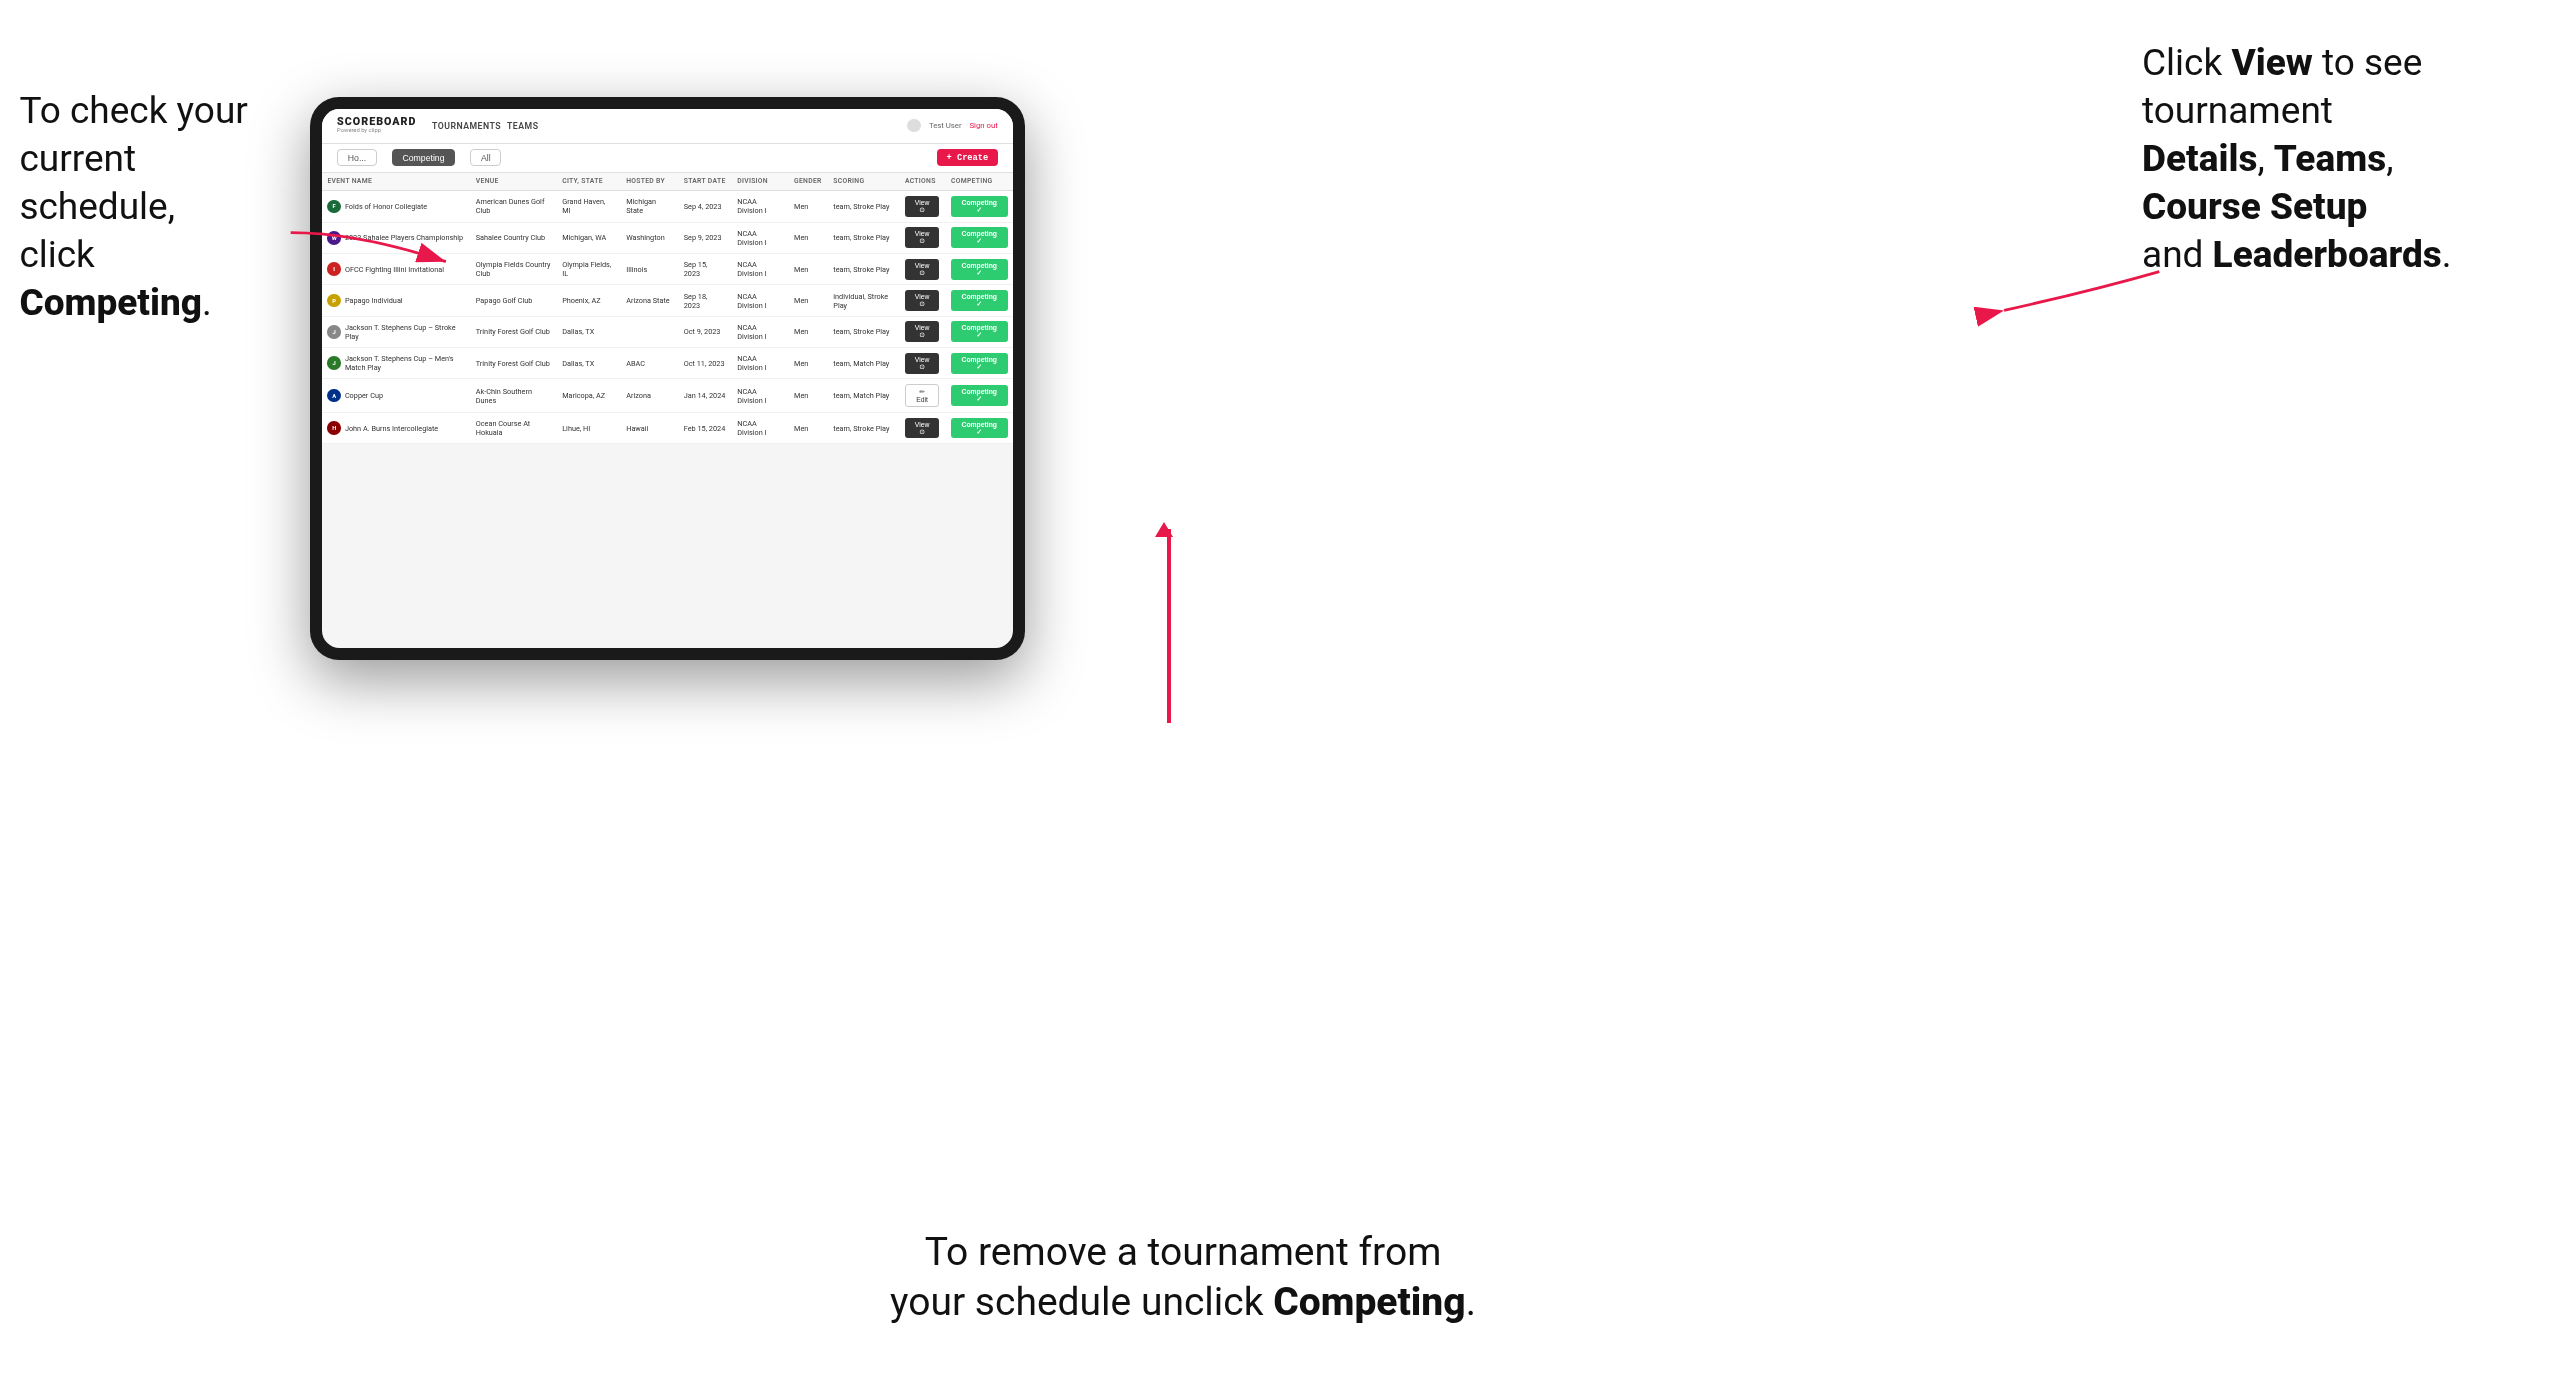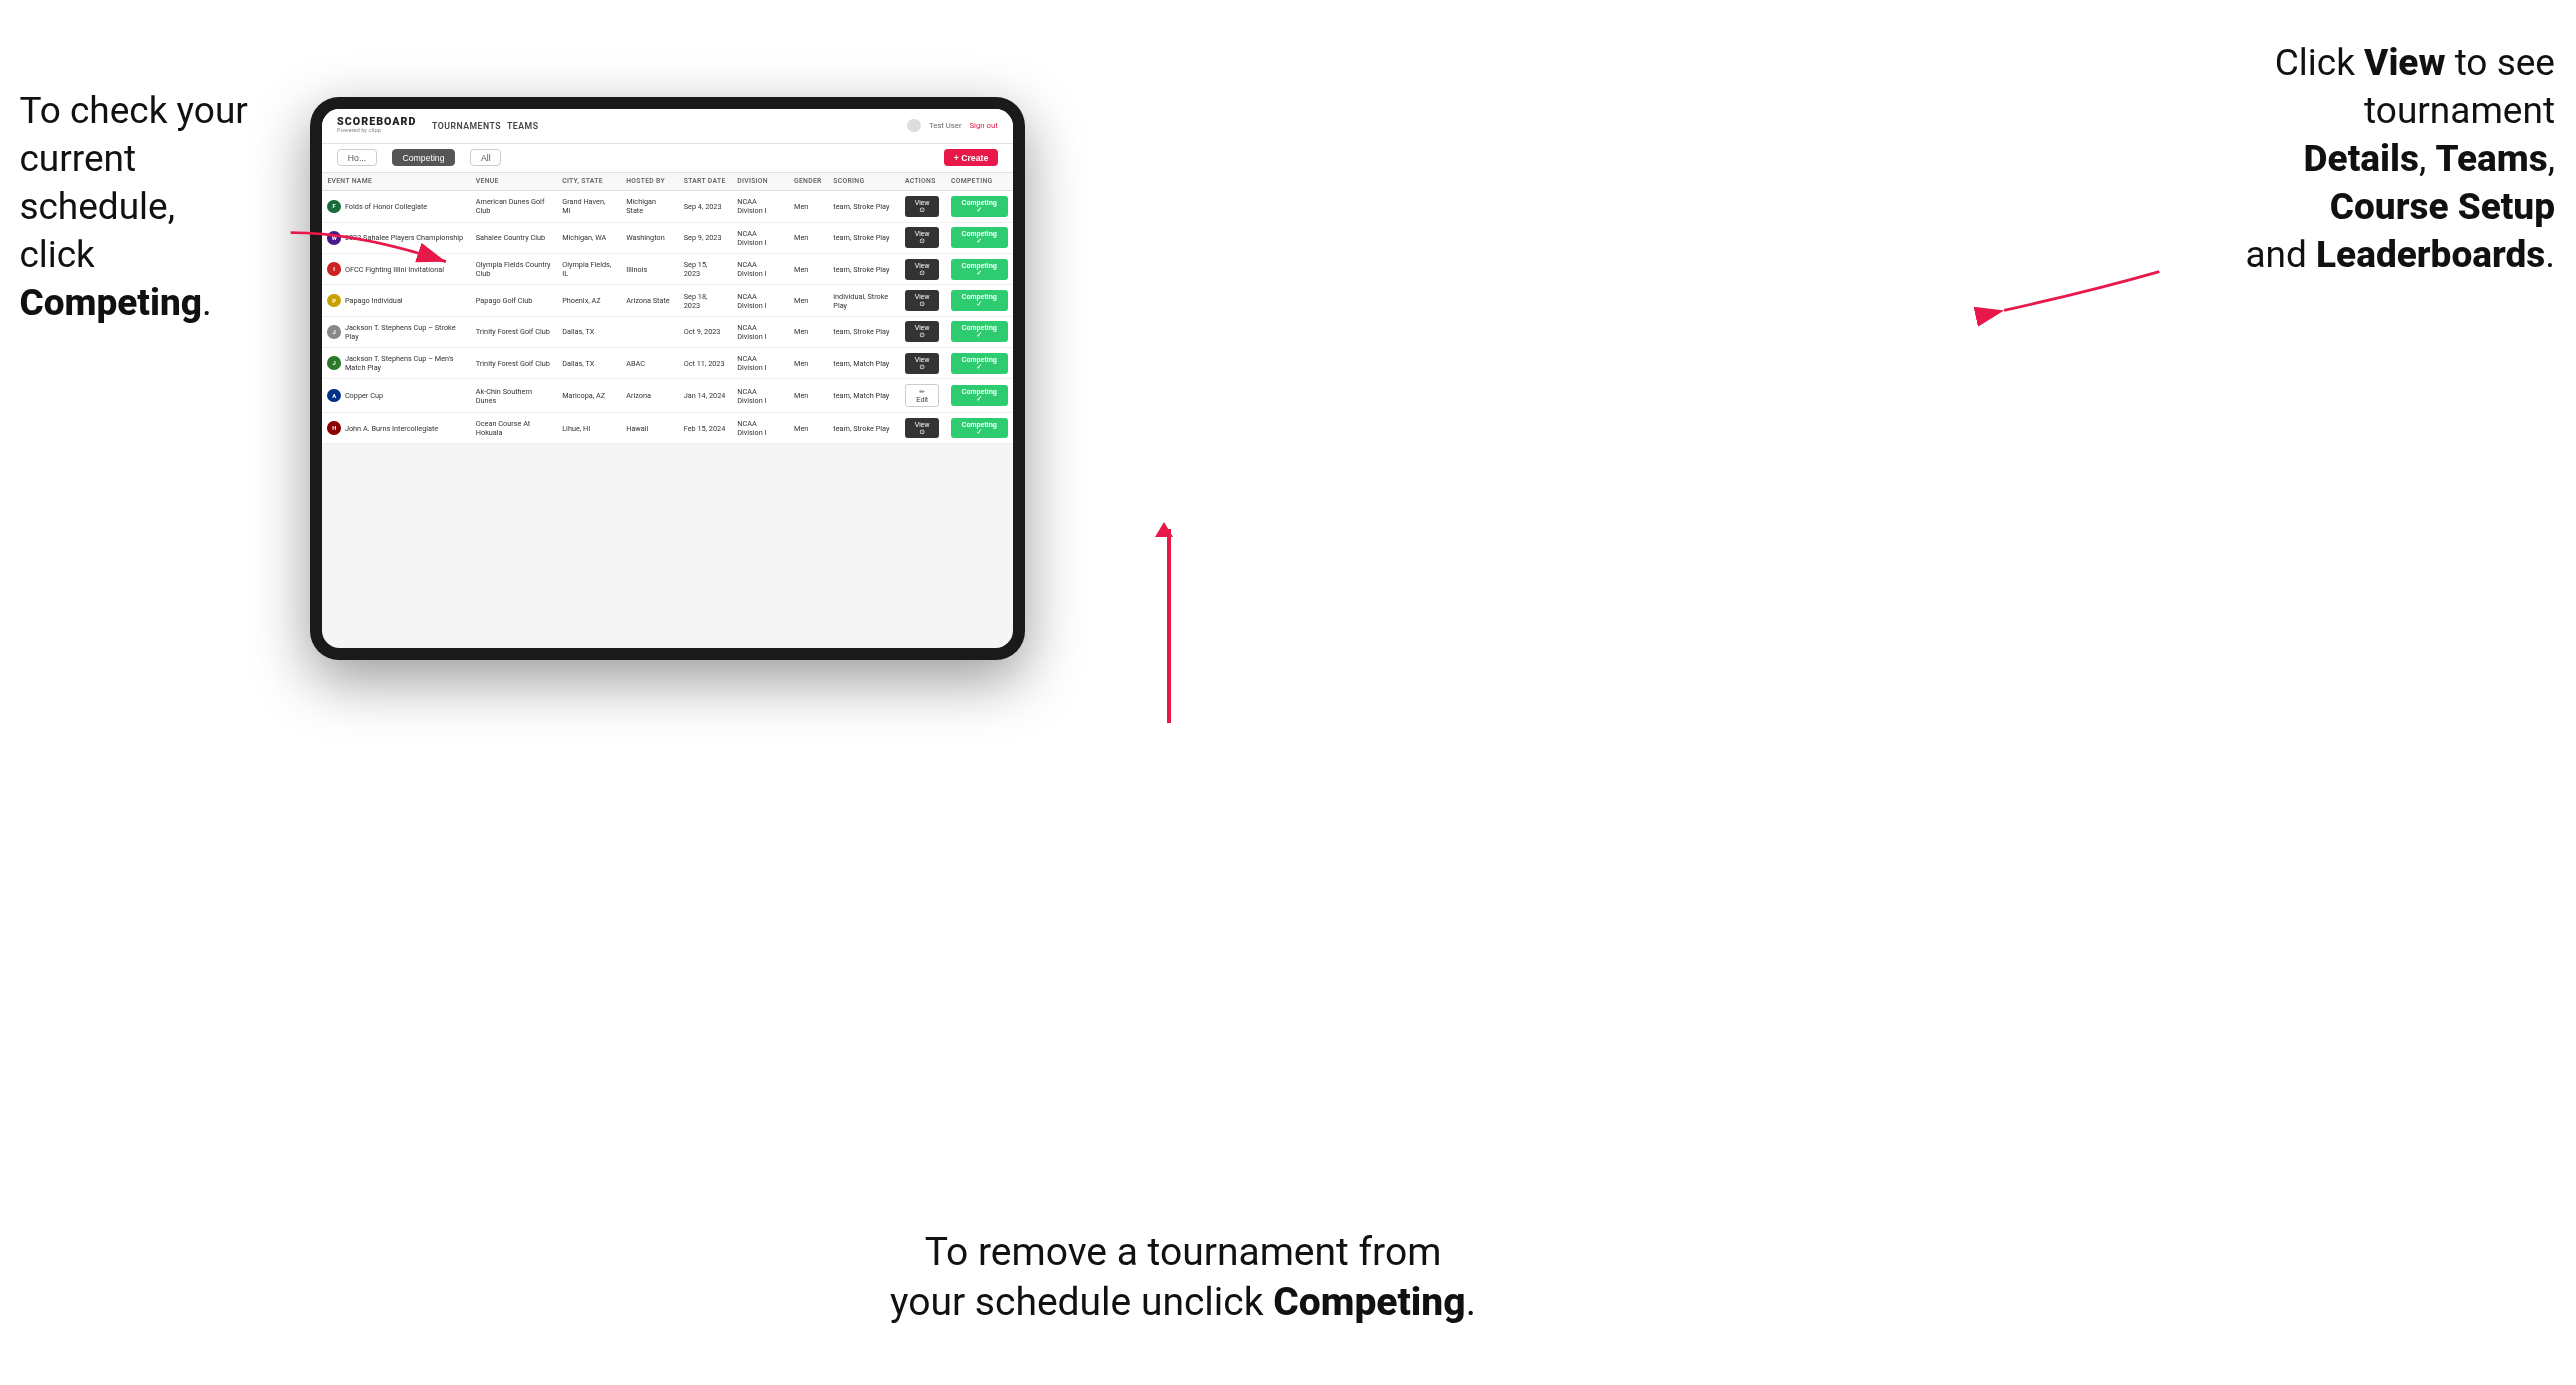--- a/index.html
+++ b/index.html
@@ -22,23 +22,23 @@
     .annotation strong { font-weight: 800; }
 
     .annotation-top-left {
       top: 87px;
       left: 19.4px;
       width: 272px;
     }
 
     .annotation-top-right {
       top: 39px;
-      right: 21px;
+      right: 27px;
       width: 407px;
-      text-align: right;
+      text-align: left;
       margin-left: 48px;
     }
 
     .annotation-bottom {
       bottom: 58px;
       left: 795px;
       width: 776px;
       text-align: center;
       font-size: 39px;
     }
@@ -154,20 +154,21 @@
     .create-btn {
       margin-left: auto;
       background: #e8184a;
       color: #fff;
       border: none;
       padding: 3.9px 9.7px;
       border-radius: 3.9px;
       font-size: 8.7px;
       font-weight: 600;
       cursor: pointer;
+      font-family: Liberation Mono, monospace;
     }
 
     
     .data-table {
       width: 100%;
       border-collapse: collapse;
       font-size: 7.3px;
       background: #fff;
     }
 

